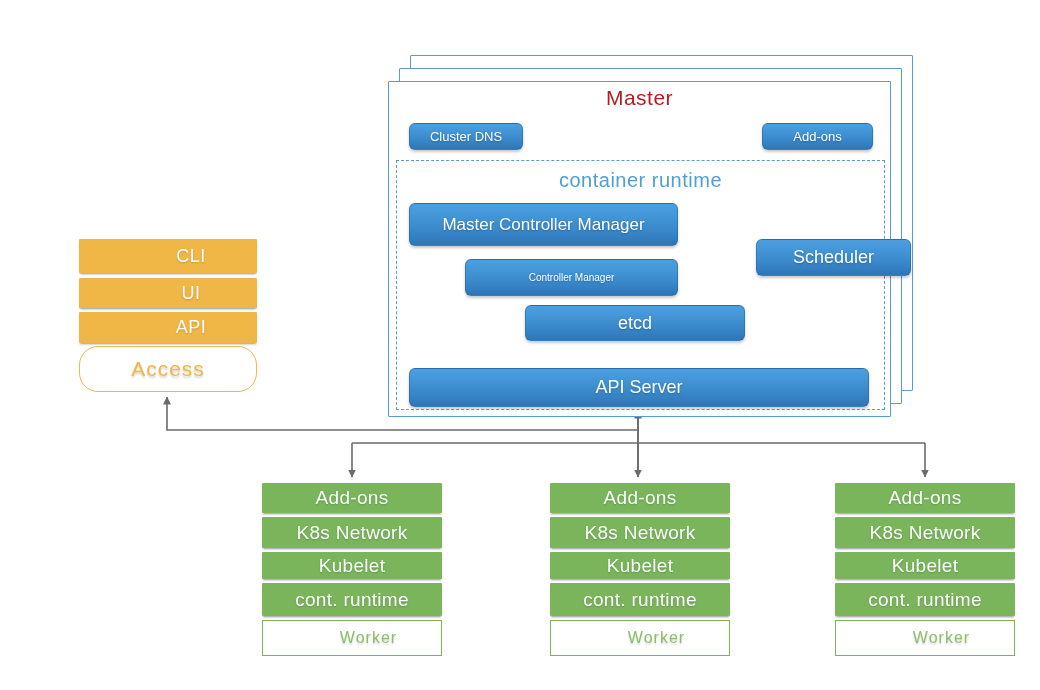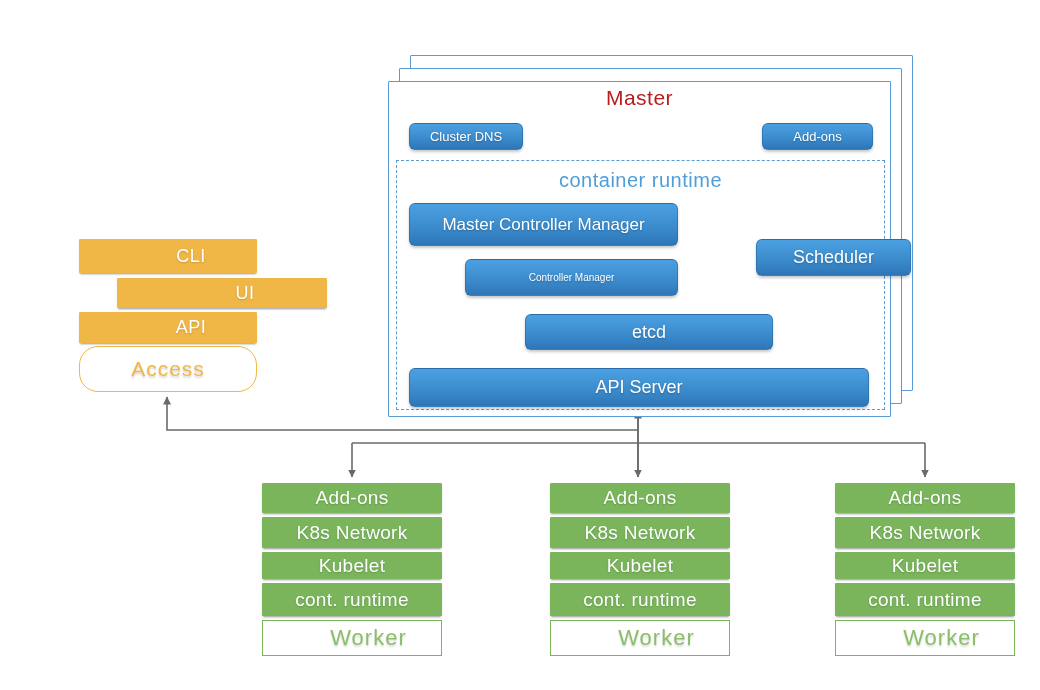--- a/index.html
+++ b/index.html
@@ -109,21 +109,21 @@
   }
   .worker-box {
     position: absolute;
     box-sizing: border-box;
     display: flex;
     align-items: center;
     justify-content: center;
     background: #ffffff;
     border: 1.5px solid #7ab55c;
     color: #8bbe69;
-    font-size: 22px;
+    font-size: 16px;
     letter-spacing: 1px;
     text-shadow: 0 2px 2px rgba(0,0,0,0.15);
     padding-left: 33px;
   }
 
   svg.connectors {
     position: absolute;
     left: 0; top: 0;
     width: 1040px;
     height: 690px;
@@ -177,35 +177,35 @@
 
   <div class="runtime-box" style="left:396px; top:160px; width:489px; height:250px;"></div>
   <div class="runtime-title" style="left:396px; top:169px; width:489px;">container runtime</div>
 
   <div class="bluebox" style="left:409px; top:203px; width:269px; height:43px; font-size:17px;">
     <span>Master Controller Manager</span>
   </div>
   <div class="bluebox" style="left:465px; top:259px; width:213px; height:37px; font-size:10px;">
     <span>Controller Manager</span>
   </div>
-  <div class="bluebox" style="left:525px; top:305px; width:248px; height:36px; font-size:18px;margin-top:9px;">
+  <div class="bluebox" style="left:525px; top:305px; width:220px; height:36px; font-size:18px;">
     <span>etcd</span>
   </div>
   <div class="bluebox" style="left:716px; top:239px; width:155px; height:37px; font-size:18px;margin-left:40px;">
     <span>Scheduler</span>
   </div>
   <div class="bluebox" style="left:409px; top:368px; width:460px; height:39px; font-size:18px;">
     <span>API Server</span>
   </div>
 
   <div>
     <div class="orangebox" style="left:79px; top:239px; width:178px; height:34px;">
       <span>CLI</span>
     </div>
-    <div class="orangebox" style="left:79px; top:278px; width:210px; height:30px;margin-left:38px;">
+    <div class="orangebox" style="left:79px; top:278px; width:178px; height:30px;">
       <span>UI</span>
     </div>
     <div class="orangebox" style="left:79px; top:312px; width:178px; height:31px;">
       <span>API</span>
     </div>
     <div class="access-box" style="left:79px; top:346px; width:178px; height:46px;border-radius:19px;">
       <span>Access</span>
     </div>
   </div>
 

